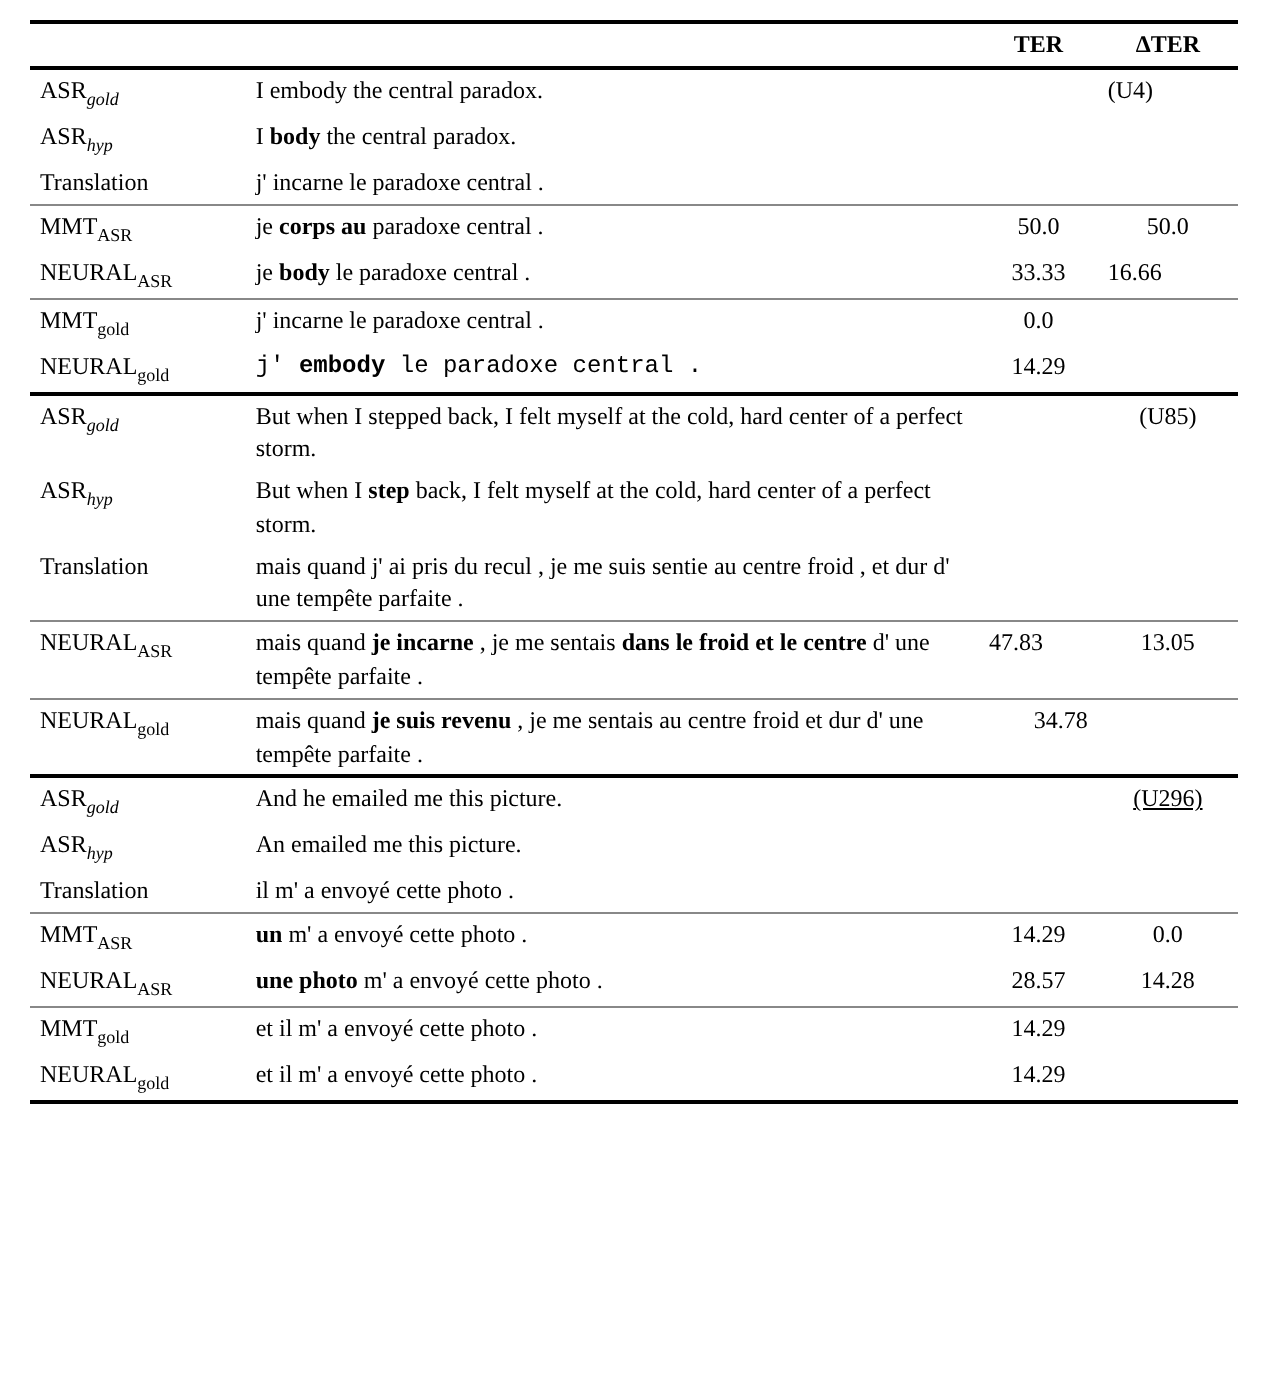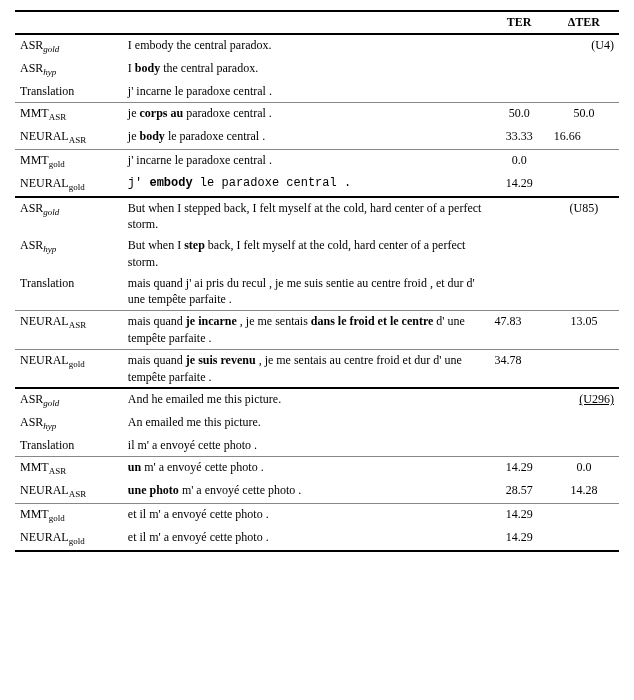--- a/index.html
+++ b/index.html
@@ -58,21 +58,21 @@
         <th></th>
         <th>TER</th>
         <th>ΔTER</th>
       </tr>
     </thead>
     <tbody id="table-body">
     <tr style="">
           <td style="border-top: 2px solid rgb(0, 0, 0);"><span>ASR<sub><em>gold</em></sub></span></td>
           <td style="border-top: 2px solid rgb(0, 0, 0);">I embody the central paradox.</td>
           <td style="text-align: center; border-top: 2px solid rgb(0, 0, 0);"></td>
-          <td style="text-align: right; border-top: 2px solid rgb(0, 0, 0);">(U4)</td>
+          <td style="text-align: left; border-top: 2px solid rgb(0, 0, 0);">(U4)</td>
         </tr>
         <tr>
           <td style="border-top: none;"><span>ASR<sub><em>hyp</em></sub></span></td>
           <td style="border-top: none;">I <b>body</b> the central paradox.</td>
           <td style="text-align: center; border-top: none;"></td>
           <td style="text-align: center; border-top: none;"></td>
         </tr>
         <tr>
           <td style="border-top: none;"><span>Translation</span></td>
           <td style="border-top: none;">j' incarne le paradoxe central .</td>
@@ -123,28 +123,28 @@
         </tr>
         <tr style="">
           <td style="border-top: 1px solid rgb(136, 136, 136);"><span>NEURAL<sub>ASR</sub></span></td>
           <td style="border-top: 1px solid rgb(136, 136, 136);">mais quand <b>je incarne</b> , je me sentais <b>dans le froid et le centre</b> d' une tempête parfaite .</td>
           <td style="text-align: left; border-top: 1px solid rgb(136, 136, 136);">47.83</td>
           <td style="text-align: center; border-top: 1px solid rgb(136, 136, 136);">13.05</td>
         </tr>
         <tr style="">
           <td style="border-top: 1px solid rgb(136, 136, 136);"><span>NEURAL<sub>gold</sub></span></td>
           <td style="border-top: 1px solid rgb(136, 136, 136);">mais quand <b>je suis revenu</b> , je me sentais au centre froid et dur d' une tempête parfaite .</td>
-          <td style="text-align: left; border-top: 1px solid rgb(136, 136, 136);">34.78</td>
+          <td style="text-align: right; border-top: 1px solid rgb(136, 136, 136);">34.78</td>
           <td style="text-align: center; border-top: 1px solid rgb(136, 136, 136);"></td>
         </tr>
         <tr style="">
           <td style="border-top: 2px solid rgb(0, 0, 0);"><span>ASR<sub><em>gold</em></sub></span></td>
           <td style="border-top: 2px solid rgb(0, 0, 0);">And he emailed me this picture.</td>
           <td style="text-align: center; border-top: 2px solid rgb(0, 0, 0);"></td>
-          <td style="text-align: right; border-top: 2px solid rgb(0, 0, 0); text-decoration: underline;">(U296)</td>
+          <td style="text-align: center; border-top: 2px solid rgb(0, 0, 0); text-decoration: underline;">(U296)</td>
         </tr>
         <tr>
           <td style="border-top: none;"><span>ASR<sub><em>hyp</em></sub></span></td>
           <td style="border-top: none;">An emailed me this picture.</td>
           <td style="text-align: center; border-top: none;"></td>
           <td style="text-align: center; border-top: none;"></td>
         </tr>
         <tr>
           <td style="border-top: none;"><span>Translation</span></td>
           <td style="border-top: none;">il m' a envoyé cette photo .</td>

